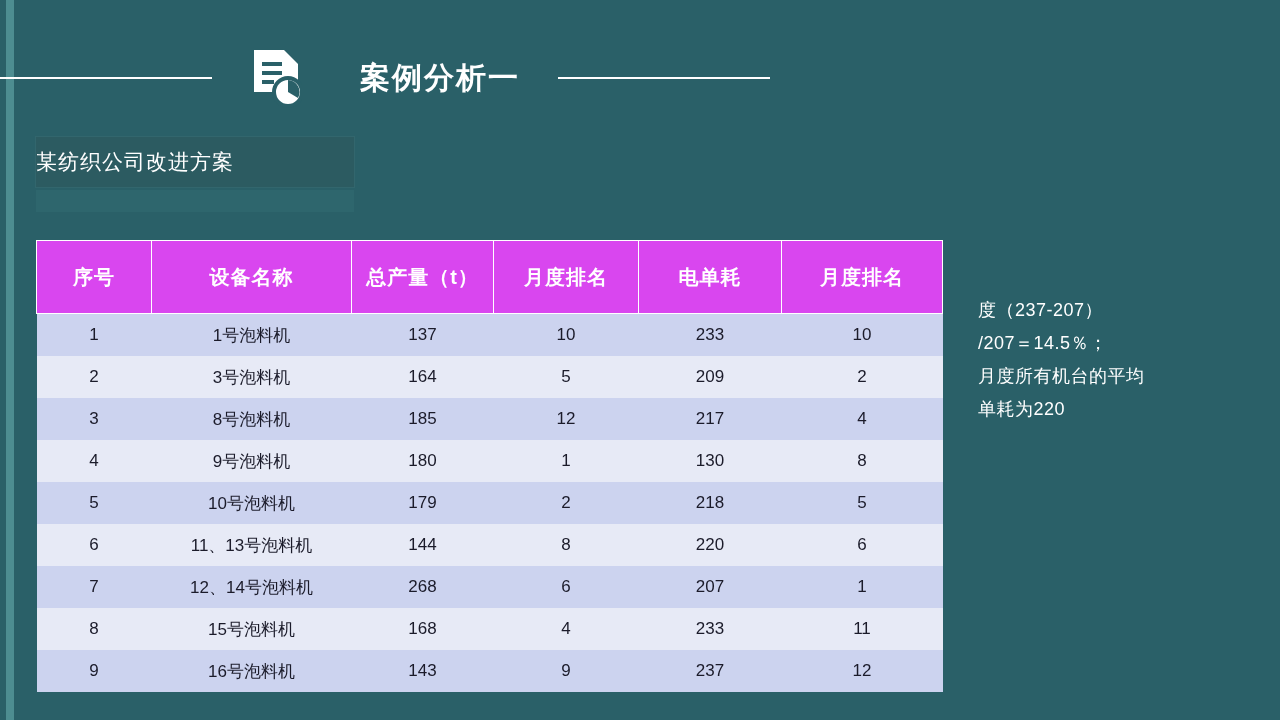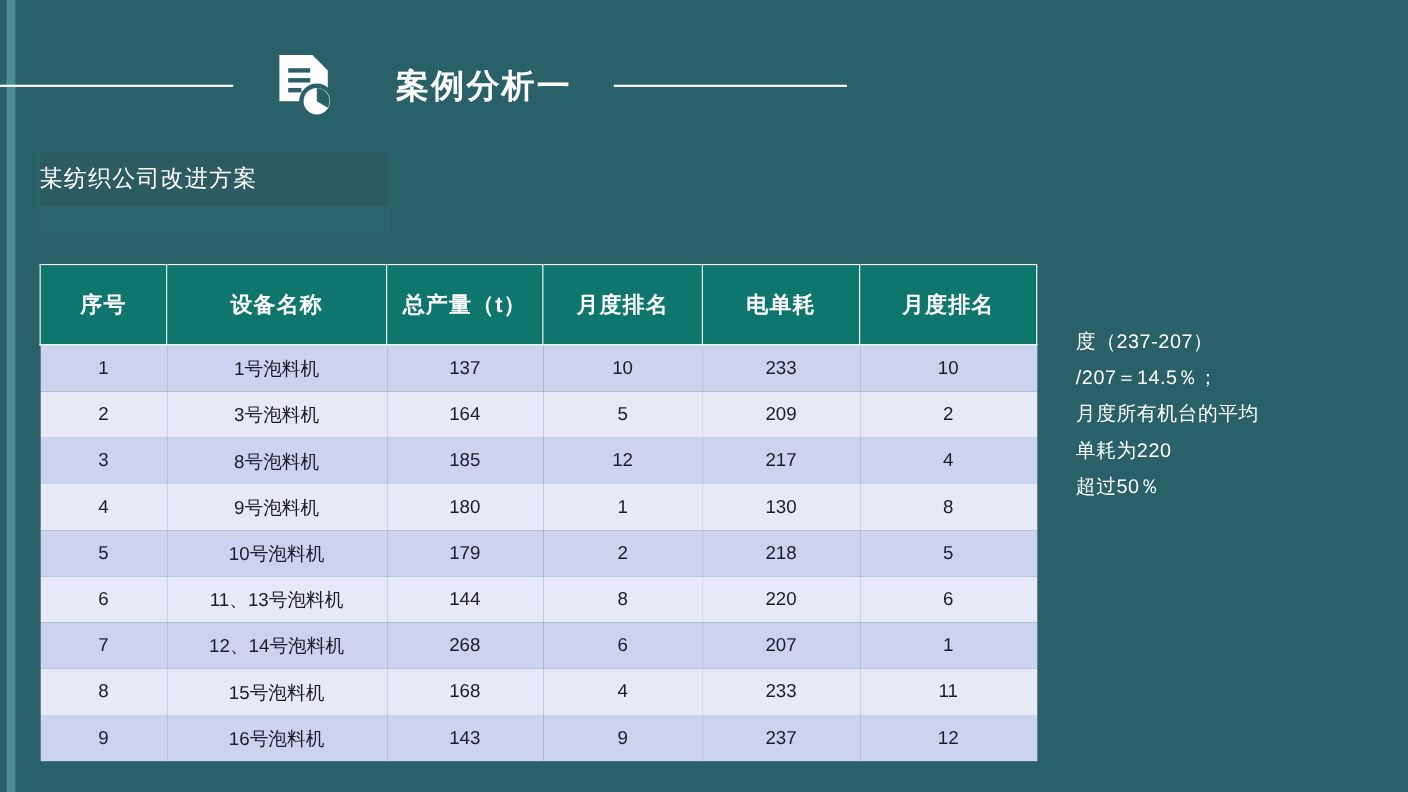--- a/index.html
+++ b/index.html
@@ -100,21 +100,21 @@
     left: 36px;
     top: 240px;
     width: 906px;
   }
   table {
     border-collapse: collapse;
     width: 906px;
     table-layout: fixed;
   }
   thead th {
-    background: #0f766e;
+    background: #d946ef;
     color: #ffffff;
     font-size: 20px;
     font-weight: bold;
     height: 70px;
     border: 1px solid #ffffff;
     text-align: center;
     letter-spacing: 1px;
   }
   tbody td {
     height: 40px;
@@ -270,14 +270,13 @@
       </tr>
     </tbody>
   </table>
 </div>
 
 <div class="note">
   <div>度（237-207）</div>
   <div>/207＝14.5％；</div>
   <div>月度所有机台的平均</div>
   <div>单耗为220</div>
-  <div>超过50％</div>
 </div>
 
 </body></html>

